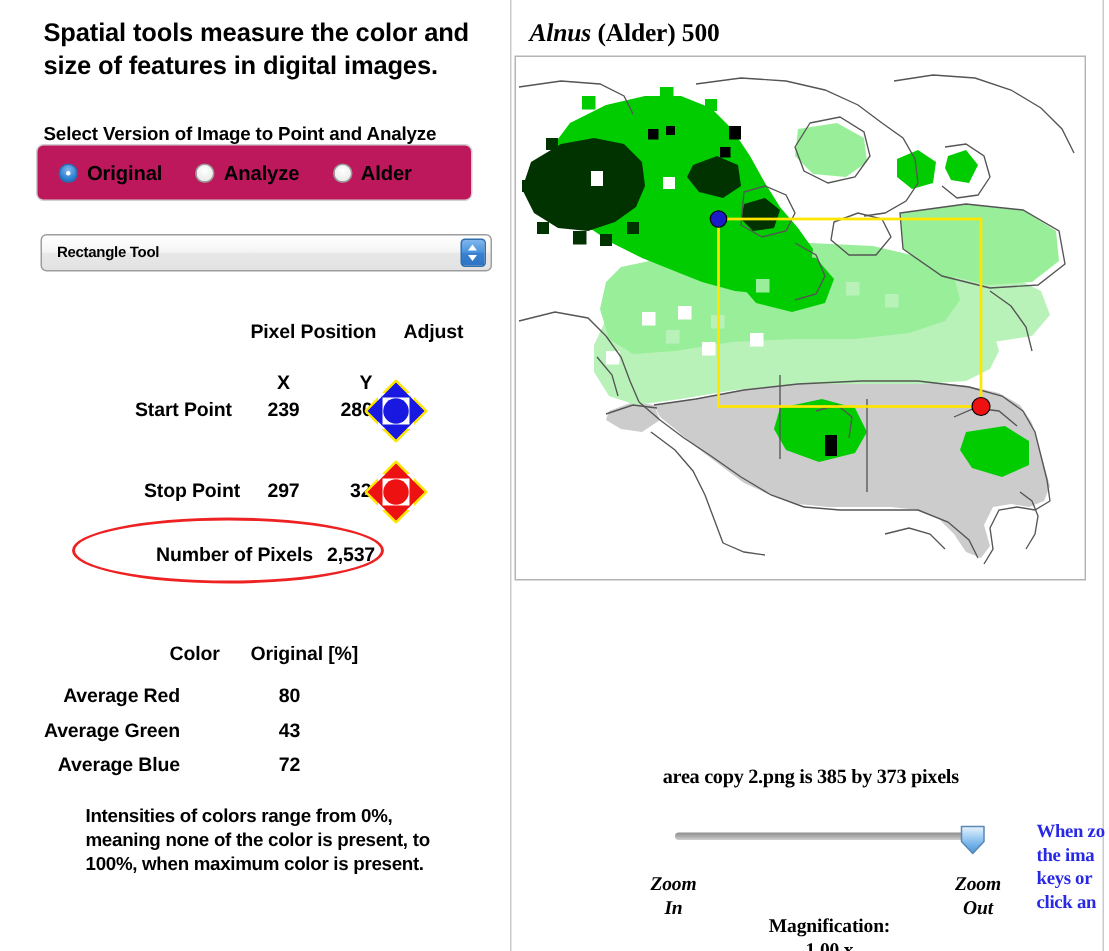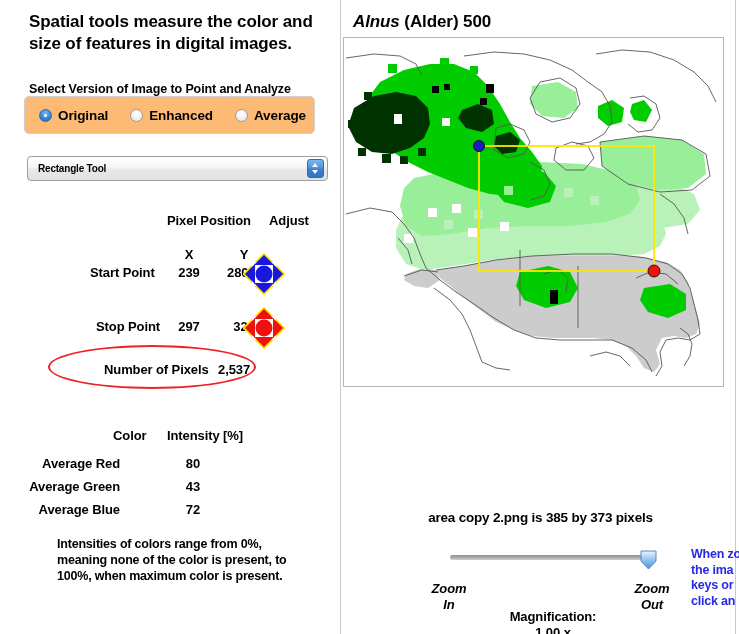--- a/index.html
+++ b/index.html
@@ -54,21 +54,21 @@
     letter-spacing: -0.1px;
   }
 
   
   .radio-box {
     position: absolute;
     left: 24px; top: 96px;
     width: 291px; height: 38px;
     border: 1px solid #d0d0d0;
     border-radius: 5px;
-    background: #fdba74;
+    background: #be185d;
     box-sizing: border-box;
     text-align: right;
   }
   .radio-row {
     position: absolute;
     left: 0; top: 0;
     width: 100%; height: 100%;
     display: flex;
     align-items: center;
     padding-left: 14px;
@@ -227,21 +227,21 @@
     font-size: 12.5px;
     font-weight: 600;
     line-height: 16px;
     letter-spacing: -0.2px;
   }
 
   
   #map-panel {
     position: absolute;
     left: 340px; top: 0;
-    width: 399px; height: 634px;
+    width: 399px; height: 634px; font-family: Liberation Serif, serif;
   }
   .map-title {
     position: absolute;
     left: 13px; top: 12px;
     font-size: 17px;
     font-weight: bold;
     letter-spacing: -0.1px;
     white-space: nowrap;
   }
   .map-title .genus { font-style: italic; }
@@ -336,25 +336,25 @@
   <div class="group-caption">Select Version of Image to Point and Analyze</div>
 
   <div class="radio-box">
     <div class="radio-row">
       <label class="radio-item">
         <span class="radio-dot checked"></span>
         <span>Original</span>
       </label>
       <label class="radio-item">
         <span class="radio-dot"></span>
-        <span>Enhanced</span>
+        <span>Analyze</span>
       </label>
       <label class="radio-item">
         <span class="radio-dot"></span>
-        <span>Average</span>
+        <span>Alder</span>
       </label>
     </div>
   </div>
 
   <div class="popup-button">
     <span class="popup-label">Rectangle Tool</span>
     <span class="popup-stepper">
       <span class="arr up"></span>
       <span class="arr down"></span>
     </span>
@@ -399,21 +399,21 @@
     </div>
 
     <div class="pt-cell lbl-numpix">Number of Pixels</div>
     <div class="pt-cell val-numpix">2,537</div>
   </div>
 
   <div class="annot-ellipse"></div>
 
   <div id="color-table">
     <div class="ct-cell ct-hdr-color">Color</div>
-    <div class="ct-cell ct-hdr-intensity">Intensity [%]</div>
+    <div class="ct-cell ct-hdr-intensity">Original [%]</div>
 
     <div class="ct-cell ct-name ct-r-name">Average Red</div>
     <div class="ct-cell ct-val  ct-r-val">80</div>
 
     <div class="ct-cell ct-name ct-g-name">Average Green</div>
     <div class="ct-cell ct-val  ct-g-val">43</div>
 
     <div class="ct-cell ct-name ct-b-name">Average Blue</div>
     <div class="ct-cell ct-val  ct-b-val">72</div>
 

